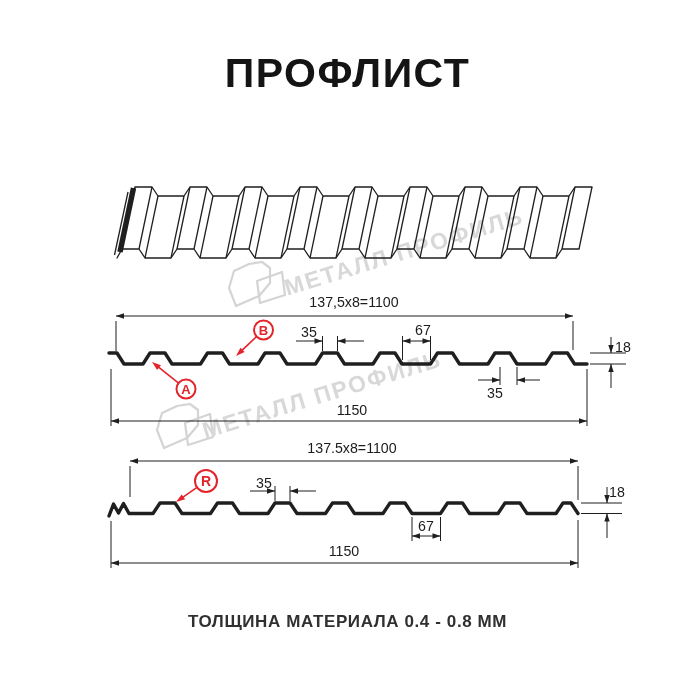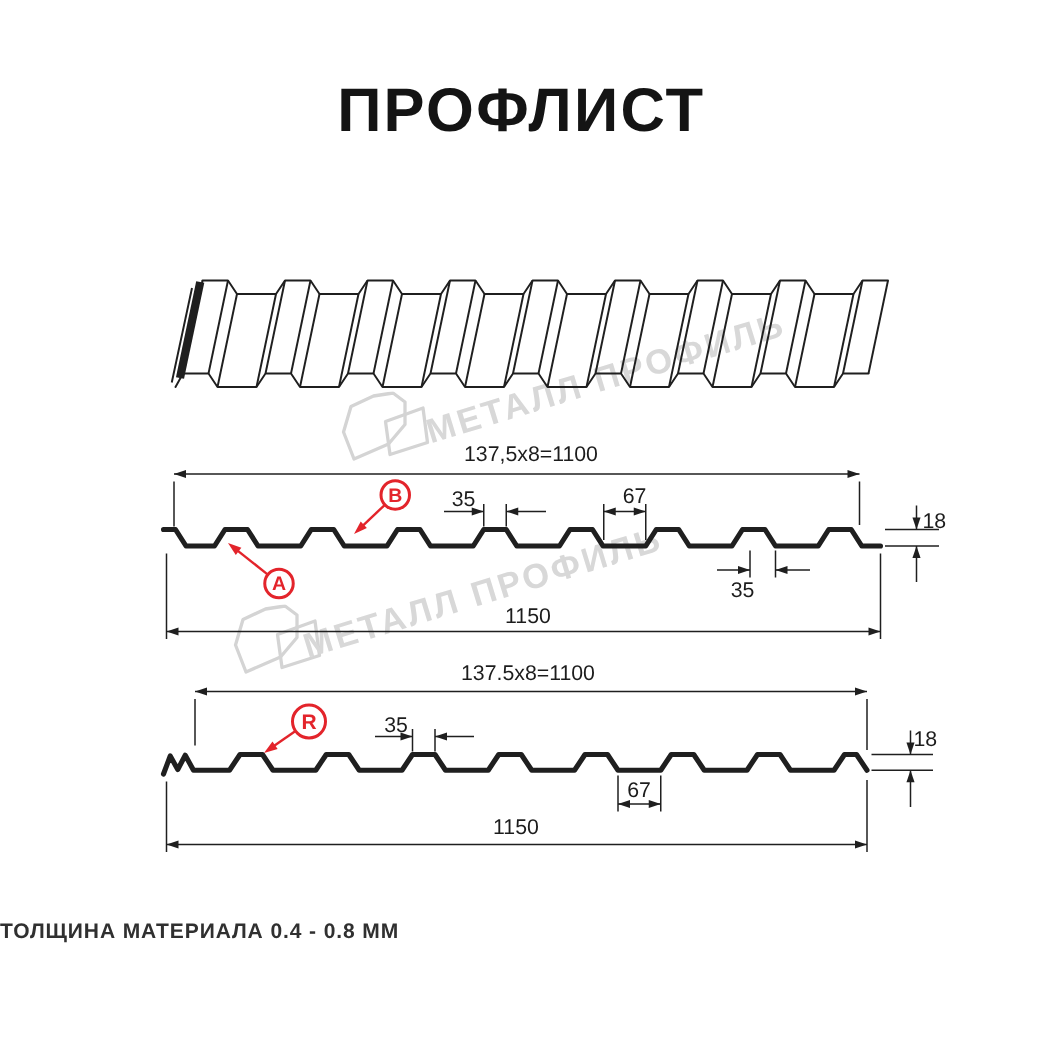--- a/index.html
+++ b/index.html
@@ -2,22 +2,22 @@
 <html><head>
 <meta charset="utf-8">
 <style>
   html,body{margin:0;padding:0;background:#fff;}
   .page{position:relative;width:695px;height:700px;background:#ffffff;overflow:hidden;
         font-family:"Liberation Sans",sans-serif;}
   .title{position:absolute;top:50px;left:0;right:0;text-align:center;
          font-size:41px;font-weight:bold;letter-spacing:1.5px;color:#141414;}
   .subtitle{position:absolute;top:99px;left:0;right:0;text-align:center;
             font-size:17px;font-weight:bold;letter-spacing:0.5px;color:#141414;}
-  .footer{position:absolute;top:612px;left:0;right:0;
-          font-size:14px;font-weight:bold;letter-spacing:0.6px;color:#303030;}
+  .footer{position:absolute;top:612px;left:0;right:0;text-align:center;
+          font-size:17px;font-weight:bold;letter-spacing:0.6px;color:#303030;}
   .wm-text{position:absolute;font-size:23px;font-weight:bold;letter-spacing:2px;
            color:#d8d8d8;transform:rotate(-17deg);transform-origin:left center;
            white-space:nowrap;z-index:1;}
   #wm1-text{left:285px;top:275px;}
   #wm2-text{left:203px;top:418px;}
   .wm-logo{position:absolute;z-index:1;}
   #wm1-logo{left:222px;top:261px;}
   #wm2-logo{left:150px;top:403px;}
   .wm-logo path{fill:none;stroke:#d4d4d4;stroke-width:2.2;stroke-linejoin:round;}
   #diagram{position:absolute;left:0;top:0;z-index:2;}

